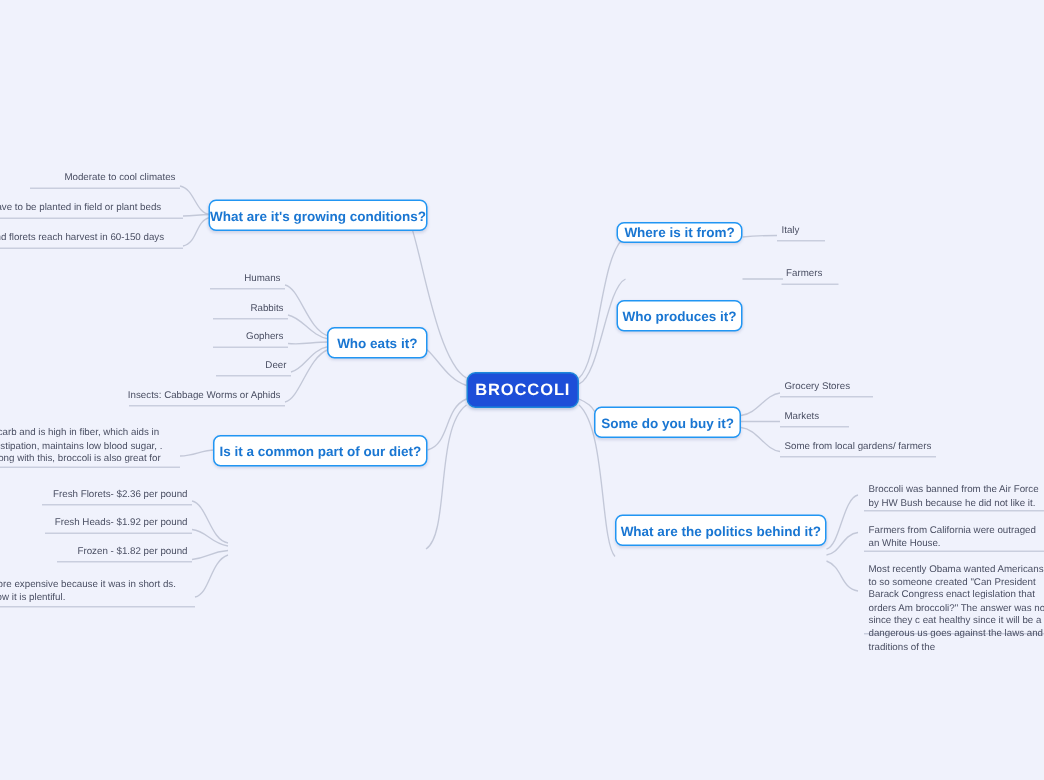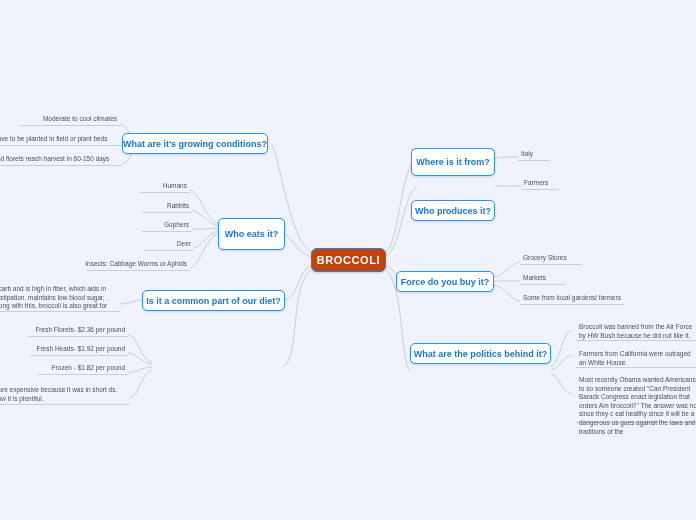--- a/index.html
+++ b/index.html
@@ -26,21 +26,21 @@
     width: 696px;
     height: 520px;
     pointer-events: none;
   }
   .node {
     position: absolute;
     box-sizing: border-box;
   }
   
   .root {
-    background: #c2410c;
+    background: #1d4ed8;
     border: 1px solid #1d86da;
     border-radius: 6px;
     color: #ffffff;
     font-weight: bold;
     font-size: 11px;
     letter-spacing: 0.6px;
     display: flex;
     align-items: center;
     justify-content: center;
     box-shadow: 0 1px 2px rgba(60,80,140,0.25);
@@ -130,34 +130,34 @@
       <path d="M551 366 C 560 364, 562 332, 572 330"></path>
       <path d="M551 370 C 560 369, 562 356, 572 355"></path>
       <path d="M551 374 C 562 378, 560 392, 572 394"></path>
     </g>
   </svg>
 
   <div class="node root" style="left:311px; top:248px; width:75px; height:24px;">
     <span>BROCCOLI</span>
   </div>
 
-  <div class="node branch" style="left:122px; top:133px; width:146px; height:21px;">
+  <div class="node branch" style="left:139px; top:133px; width:146px; height:21px;">
     <span>What are it's growing conditions?</span>
   </div>
   <div class="node leaf right-align" style="left:20px; top:115px; width:100px; height:11px;">
     <span>Moderate to cool climates</span>
   </div>
   <div class="node leaf clip-left" style="left:-9px; top:135px; width:131px; height:11px;">
     <span>have to be planted in field or plant beds</span>
   </div>
   <div class="node leaf clip-left" style="left:-6px; top:155px; width:128px; height:11px;">
     <span>nd florets reach harvest in 60-150 days</span>
   </div>
 
-  <div class="node branch" style="left:218px; top:218px; width:67px; height:32px;">
+  <div class="node branch" style="left:218px; top:218px; width:67px; height:21px;">
     <span>Who eats it?</span>
   </div>
   <div class="node leaf right-align" style="left:140px; top:182px; width:50px; height:11px;">
     <span>Humans</span>
   </div>
   <div class="node leaf right-align" style="left:142px; top:202px; width:50px; height:11px;">
     <span>Rabbits</span>
   </div>
   <div class="node leaf right-align" style="left:142px; top:221px; width:50px; height:11px;">
     <span>Gophers</span>
@@ -182,36 +182,36 @@
   <div class="node leaf right-align" style="left:30px; top:345px; width:98px; height:11px;">
     <span>Fresh Heads- $1.92 per pound</span>
   </div>
   <div class="node leaf right-align" style="left:38px; top:364px; width:90px; height:11px;">
     <span>Frozen  - $1.82 per pound</span>
   </div>
   <div class="node leaf multiline clip-left" style="left:-10px; top:385px; width:140px; height:20px;">
     <span>more expensive because it was in short ds. Now it is plentiful.</span>
   </div>
 
-  <div class="node branch" style="left:411px; top:148px; width:84px; height:28px;">
+  <div class="node branch" style="left:411px; top:148px; width:84px; height:14px;">
     <span>Where is it from?</span>
   </div>
   <div class="node leaf" style="left:518px; top:150px; width:32px; height:11px;">
     <span>Italy</span>
   </div>
 
   <div class="node branch" style="left:411px; top:176px; width:84px; height:21px;margin-top:24px;">
     <span>Who produces it?</span>
   </div>
   <div class="node leaf" style="left:521px; top:179px; width:38px; height:11px;">
     <span>Farmers</span>
   </div>
 
   <div class="node branch" style="left:396px; top:271px; width:98px; height:21px;">
-    <span>Force do you buy it?</span>
+    <span>Some do you buy it?</span>
   </div>
   <div class="node leaf" style="left:520px; top:254px; width:62px; height:11px;">
     <span>Grocery Stores</span>
   </div>
   <div class="node leaf" style="left:520px; top:274px; width:46px; height:11px;">
     <span>Markets</span>
   </div>
   <div class="node leaf" style="left:520px; top:294px; width:104px; height:11px;">
     <span>Some from local gardens/ farmers</span>
   </div>

